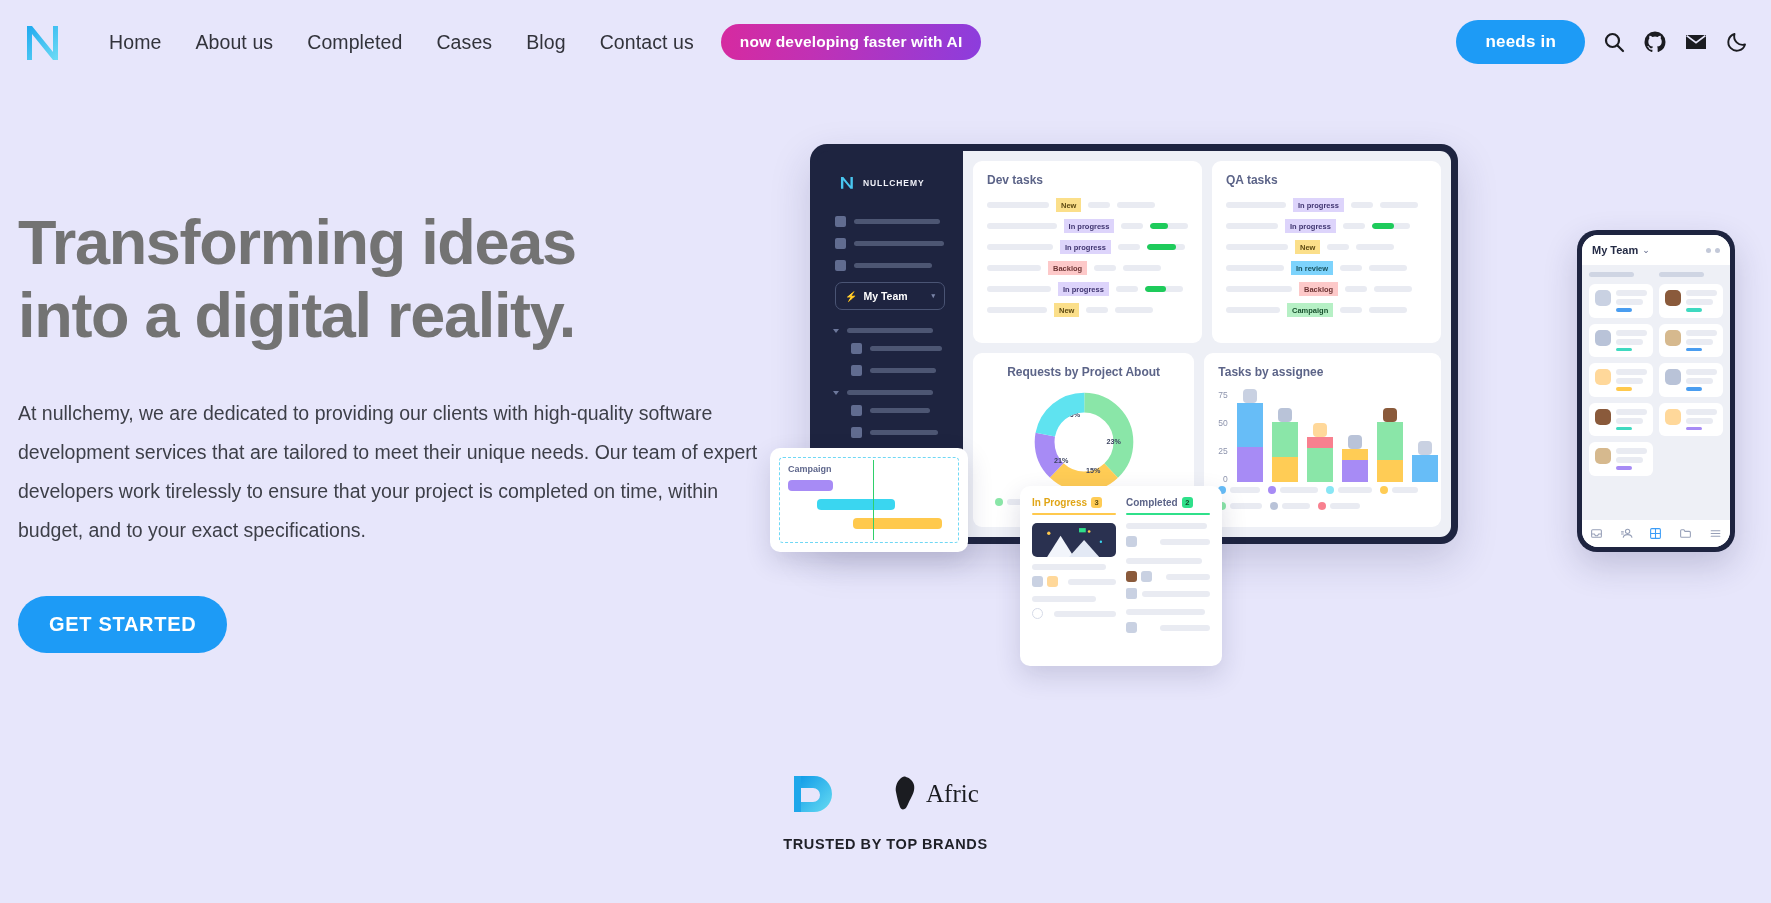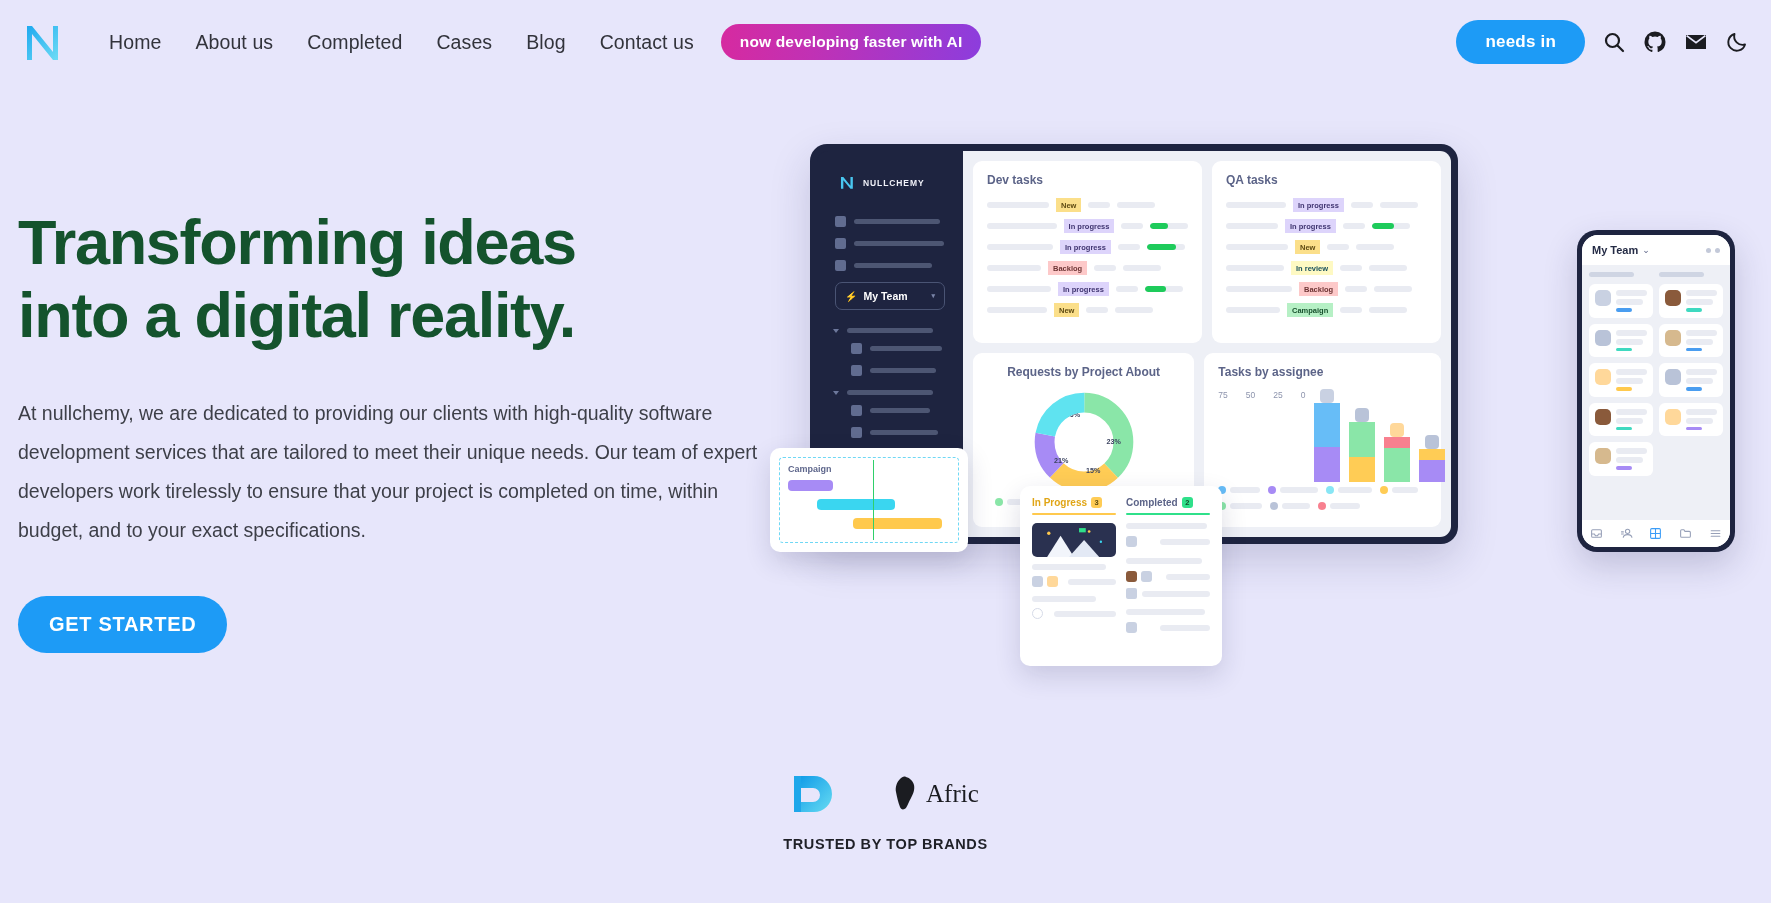--- a/index.html
+++ b/index.html
@@ -57,21 +57,21 @@
   .nav-icon { width: 24px; height: 24px; cursor: pointer; display: block; color: #1b1c21; }
   .nav-icon svg { display: block; width: 100%; height: 100%; }
 
   
   .hero { position: relative; padding: 0 0 0 18px; }
   .headline {
     font-size: 63px;
     line-height: 1.16;
     font-weight: 800;
     letter-spacing: -1.3px;
-    color: #14532d;
+    color: #737373;
     margin-top: 122px;
     max-width: 790px;
   }
   .subcopy {
     margin-top: 42px;
     max-width: 770px;
     font-size: 19.5px;
     line-height: 2.0;
     color: #3d3f48;
     font-weight: 400;
@@ -168,35 +168,35 @@
   .dash-row { display: flex; gap: 10px; min-height: 0; }
   .card { background: #fff; border-radius: 9px; padding: 12px 14px; }
   .card-title { font-size: 12px; font-weight: 700; color: #5c6488; margin-bottom: 11px; }
 
   .task-row { display: flex; align-items: center; gap: 7px; margin-bottom: 7px; }
   .sk { height: 6px; border-radius: 4px; background: #e9ebf2; }
   .badge { font-size: 7.5px; font-weight: 700; padding: 2.5px 5px; border-radius: 0; white-space: nowrap; }
   .b-new { background: #fbdf8a; color: #5e4a12; }
   .b-prog { background: #ddd4fb; color: #3f3470; }
   .b-back { background: #fdc9c9; color: #6d3434; }
-  .b-rev { background: #fef9c3; color: #17505c; }
+  .b-rev { background: #7dd3fc; color: #17505c; }
   .b-appr { background: #b6f0c5; color: #17512d; }
   .prog-track { height: 6px; border-radius: 4px; background: #e9ebf2; position: relative; overflow: hidden; }
   .prog-fill { position: absolute; left: 0; top: 0; bottom: 0; border-radius: 4px; background: #1ecb5b; }
 
   .donut-wrap { display: flex; flex-direction: column; align-items: center; }
   .legend-row { display: flex; gap: 8px; align-items: center; margin-top: 4px; flex-wrap: wrap; justify-content: center; }
   .legend-item { display: flex; align-items: center; gap: 4px; }
   .legend-dot { width: 8px; height: 8px; border-radius: 50%; }
 
   .bar-chart { display: flex; align-items: flex-end; gap: 9px; height: 92px; padding-left: 4px; }
   .bar-col { width: 26px; display: flex; flex-direction: column; justify-content: flex-end; position: relative; }
   .bar-seg { width: 100%; }
   .bar-ava { position: absolute; top: -15px; left: 50%; transform: translateX(-50%); width: 14px; height: 14px; border-radius: 4px; }
-  .y-axis { display: flex; flex-direction: row; justify-content: space-between; height: 92px; font-size: 8.5px; color: #8d94ad; text-align: right; padding-right: 5px; gap: 18px; }
+  .y-axis { display: flex; flex-direction: column; justify-content: space-between; height: 92px; font-size: 8.5px; color: #8d94ad; text-align: right; padding-right: 5px; gap: 18px; }
 
   .gantt {
     position: absolute; left: 0; top: 318px; width: 198px; height: 104px;
     background: #fff; border-radius: 10px; padding: 9px;
     box-shadow: 0 10px 26px rgba(40,40,90,.16);
   }
   .gantt-frame { border: 1.2px dashed #6fd8f5; border-radius: 4px; height: 100%; padding: 6px 8px; position: relative; }
   .gantt-title { font-size: 9px; font-weight: 700; color: #5f678c; margin-bottom: 6px; }
   .gantt-bar { height: 11px; border-radius: 4px; margin-bottom: 8px; }
   .gantt-line { position: absolute; top: 2px; bottom: 2px; width: 1.6px; background: #2fd06a; left: 52%; }

